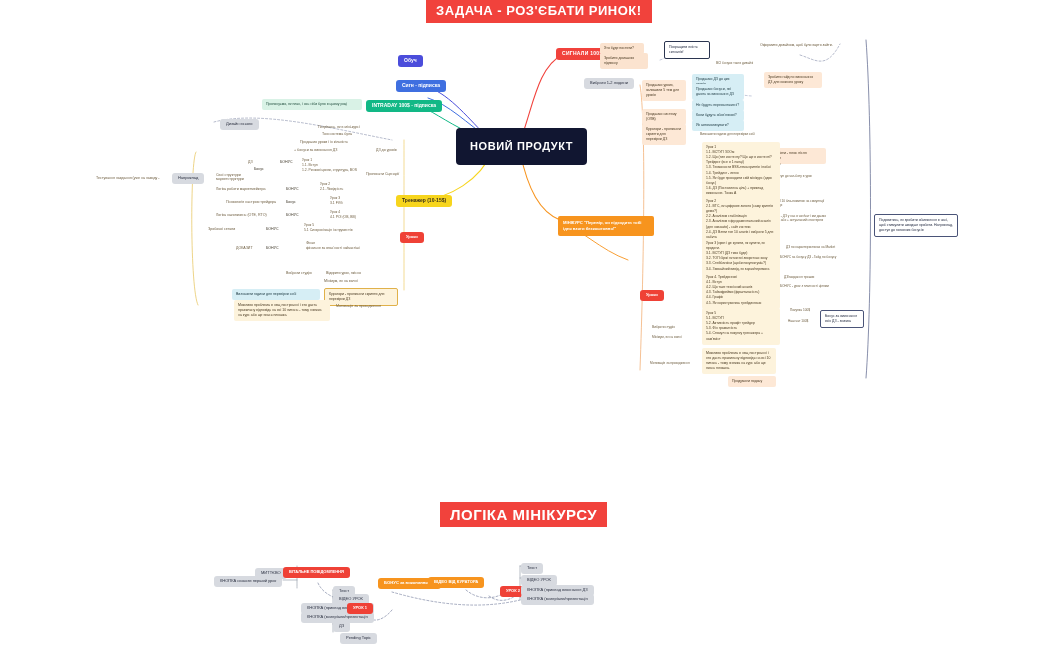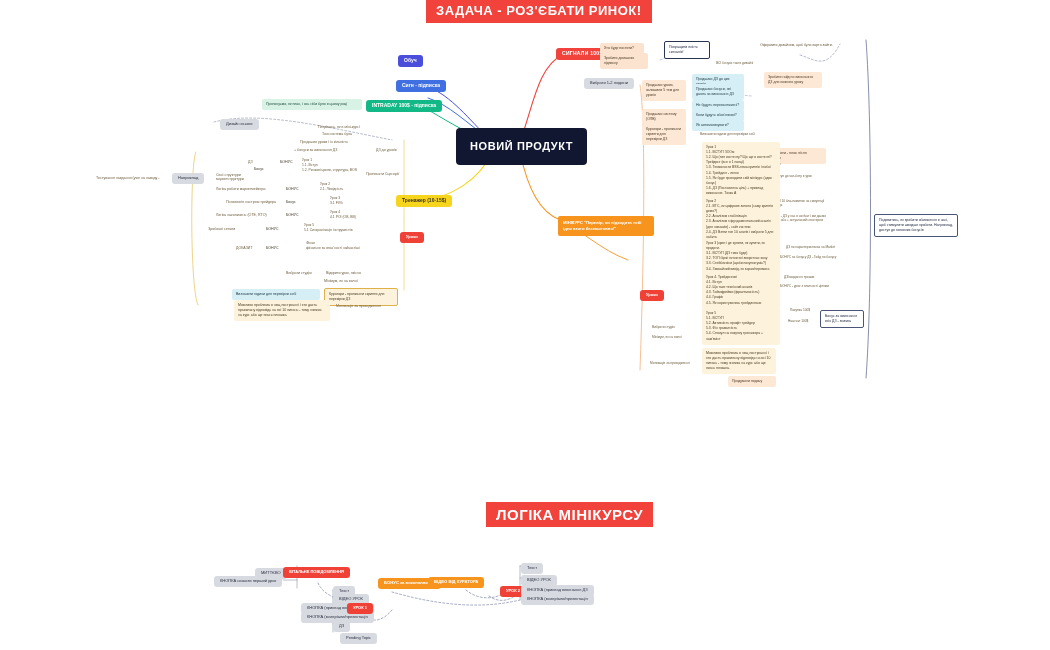--- a/index.html
+++ b/index.html
@@ -11,21 +11,21 @@
   .canvas{position:absolute;inset:0;}
   svg.links{position:absolute;left:0;top:0;width:1050px;height:650px;pointer-events:none;}
 
   
   .node{position:absolute;box-sizing:border-box;line-height:1.15;}
 
   .banner{
     color:#fff;background:#f1423c;font-weight:bold;letter-spacing:.5px;
     padding:4px 10px;font-size:13px;white-space:nowrap;
   }
-  .banner.b2{font-size:15px;margin-left:46px;}
+  .banner.b2{font-size:15px;}
 
   .root{
     background:#111631;color:#ffffff;font-weight:bold;font-size:11px;
     padding:12px 14px;border-radius:4px;letter-spacing:.6px;white-space:nowrap;
   }
 
   .pill{padding:3px 6px;border-radius:3px;font-size:4.2px;white-space:nowrap;}
   .pill.red{background:#f1423c;color:#fff;font-weight:bold;font-size:5px;letter-spacing:.3px;}
   .pill.redsm{background:#ef4136;color:#fff;font-weight:bold;font-size:4px;}
   .pill.orange{background:#f7941e;color:#fff;font-weight:bold;font-size:4.2px;}

